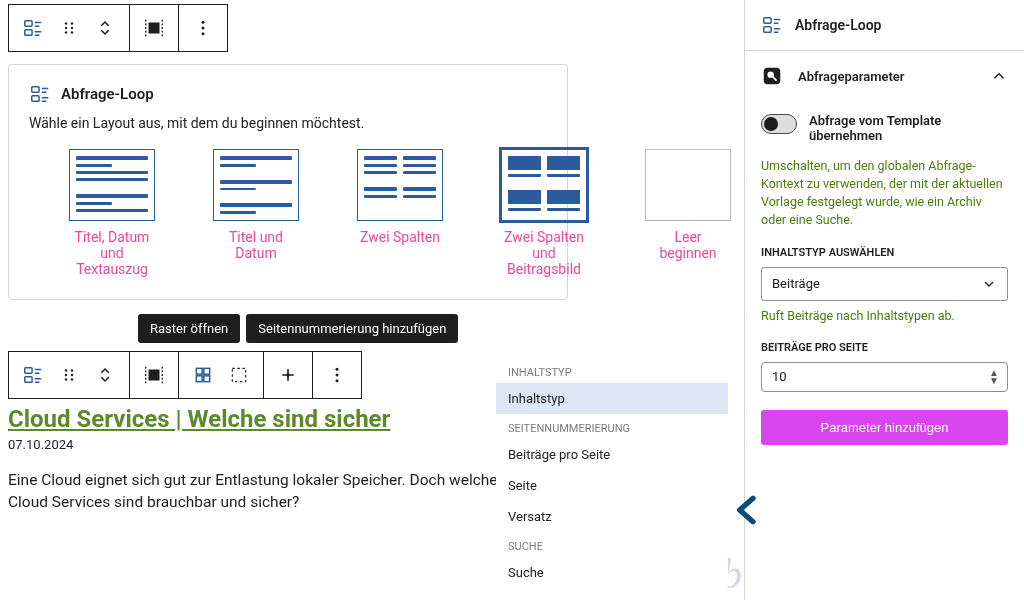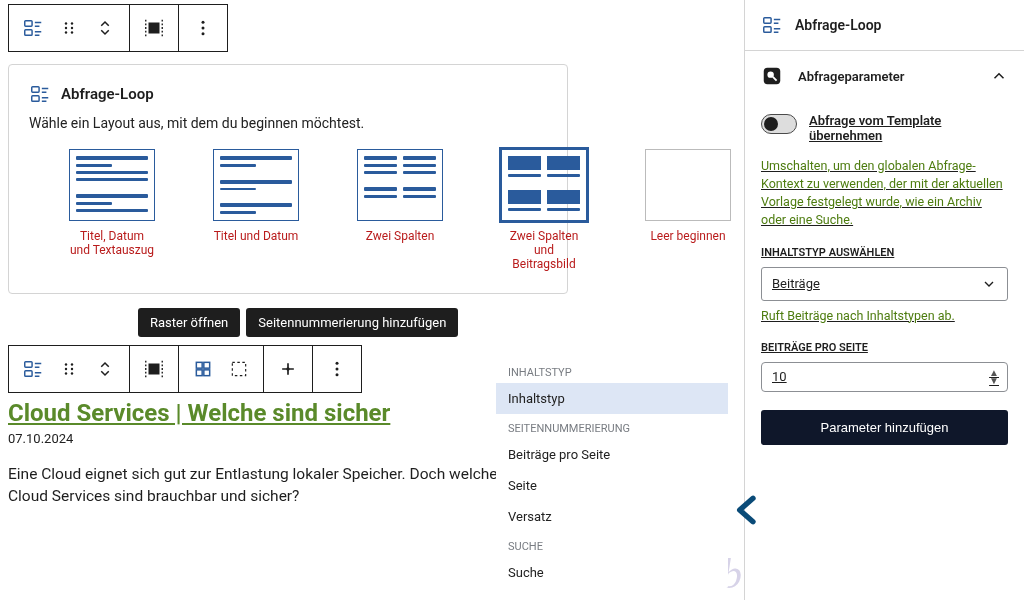--- a/index.html
+++ b/index.html
@@ -56,21 +56,21 @@
     margin-top: 12px;
     border: 1px solid var(--rule);
     border-radius: 4px;
     padding: 18px 20px 22px;
     width: 560px;
   }
   .pattern-header { display:flex; align-items:center; gap:10px; font-weight:600; font-size:15px; }
   .pattern-sub { margin-top:10px; font-size:14px; color:#222; }
 
   .pattern-row { display:flex; gap:18px; margin-top:18px; }
-  .pattern-item { width:96px; text-align:center; font-size:12px; color:#b91c1c; cursor:pointer;margin-left:40px; }
+  .pattern-item { width:96px; text-align:center; font-size:14px; color:#ec4899; cursor:pointer;margin-left:40px; }
   .thumb {
     width:86px; height:72px;
     border:1px solid var(--wp-blue-ui);
     margin:0 auto 8px;
     padding:6px; display:flex; flex-direction:column; gap:4px;
     color: var(--wp-blue-ui);
   }
   .thumb .bar { height:4px; background: currentColor; border-radius:1px; }
   .thumb .bar.thin { height:3px; }
   .thumb .gap { height:5px; }
@@ -137,21 +137,21 @@
   
   .side-row { display:flex; align-items:center; gap:12px; padding:14px 16px; }
   .side-title { font-weight:600; font-size:14px; }
   .side-sep { height:1px; background:var(--rule); }
   .panel-head {
     display:flex; align-items:center; justify-content:space-between;
     padding:14px 16px; cursor:pointer;
   }
   .panel-head .left { display:flex; align-items:center; gap:15px; font-weight:600; }
 
-  .param-body { padding:4px 16px 0;text-decoration:underline; }
+  .param-body { padding:4px 16px 0; }
   .toggle-row { display:flex; align-items:flex-start; gap:12px; padding:8px 0; }
   .toggle {
     width:36px; height:20px; border-radius:999px;
     background:#ddd; position:relative; cursor:pointer;
     flex:0 0 36px; margin-top:1px;
     border:1px solid #4a4a4a;
   }
   .toggle::after {
     content:''; position:absolute; left:2px; top:2px;
     width:14px; height:14px; background:#1e1e1e; border-radius:50%;
@@ -170,21 +170,21 @@
   }
   .numbox {
     display:flex; justify-content:space-between;
     border:1px solid #8c8f94; border-radius:4px;
     padding:6px 8px 6px 10px;
   }
   .stepper { font-size:10px; color:#555; line-height:8px; cursor:pointer; }
 
   .primary-btn {
     display:inline-block; margin:18px 16px 0;
-    background:#0f172a; color:#fff; border:none;
+    background:#d946ef; color:#fff; border:none;
     padding:10px 31px; border-radius:3px; font-size:13px;
     cursor:pointer;
   }
 
   
   .ql-icon { color: var(--wp-blue-ui); }
 </style>
 </head>
 <body>
 

